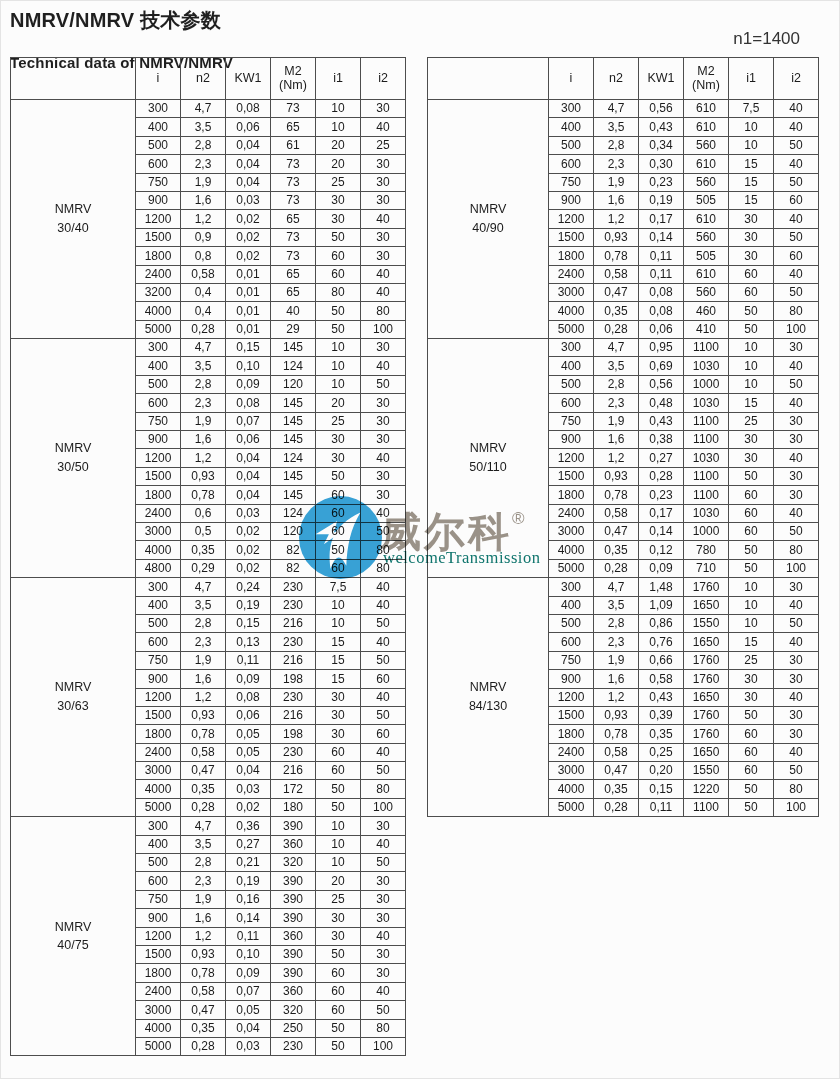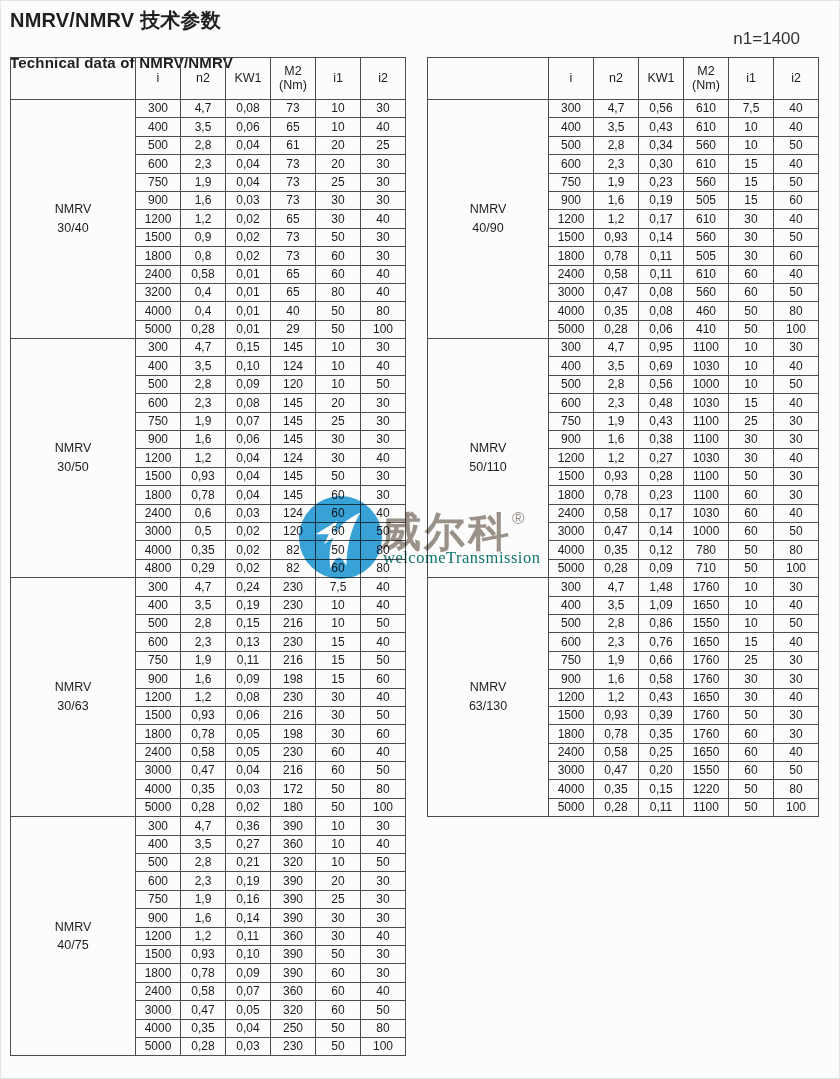--- a/index.html
+++ b/index.html
@@ -746,21 +746,21 @@
         <td>5000</td>
         <td>0,28</td>
         <td>0,09</td>
         <td>710</td>
         <td>50</td>
         <td>100</td>
       </tr>
       <tr>
         <td rowspan="13" class="model-cell">
           <div>NMRV</div>
-          <div>63/130</div>
+          <div>84/130</div>
         </td>
         <td>300</td>
         <td>4,7</td>
         <td>1,48</td>
         <td>1760</td>
         <td>10</td>
         <td>30</td>
       </tr>
       <tr>
         <td>400</td>

